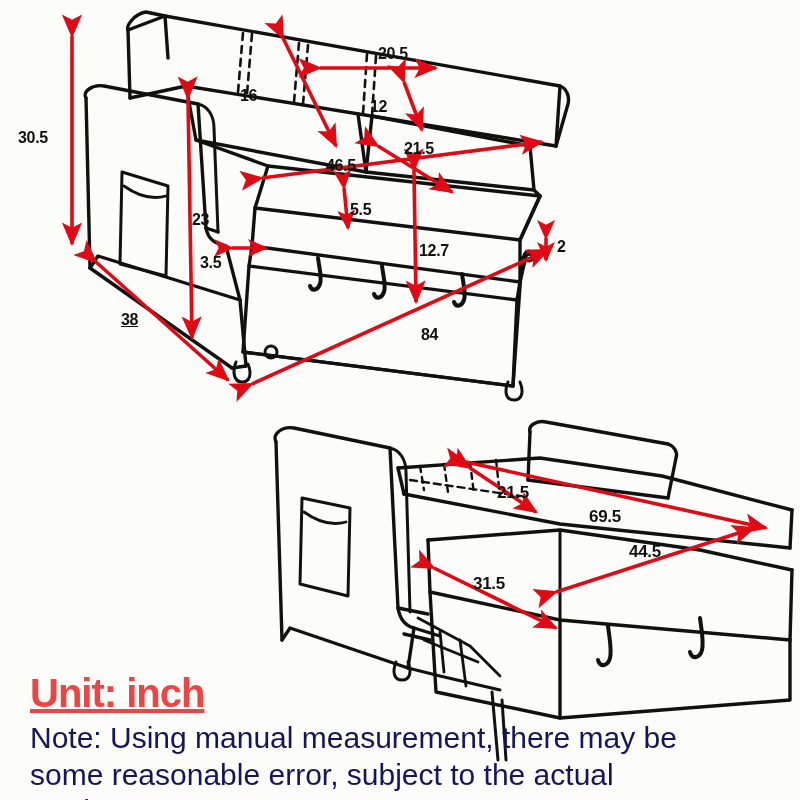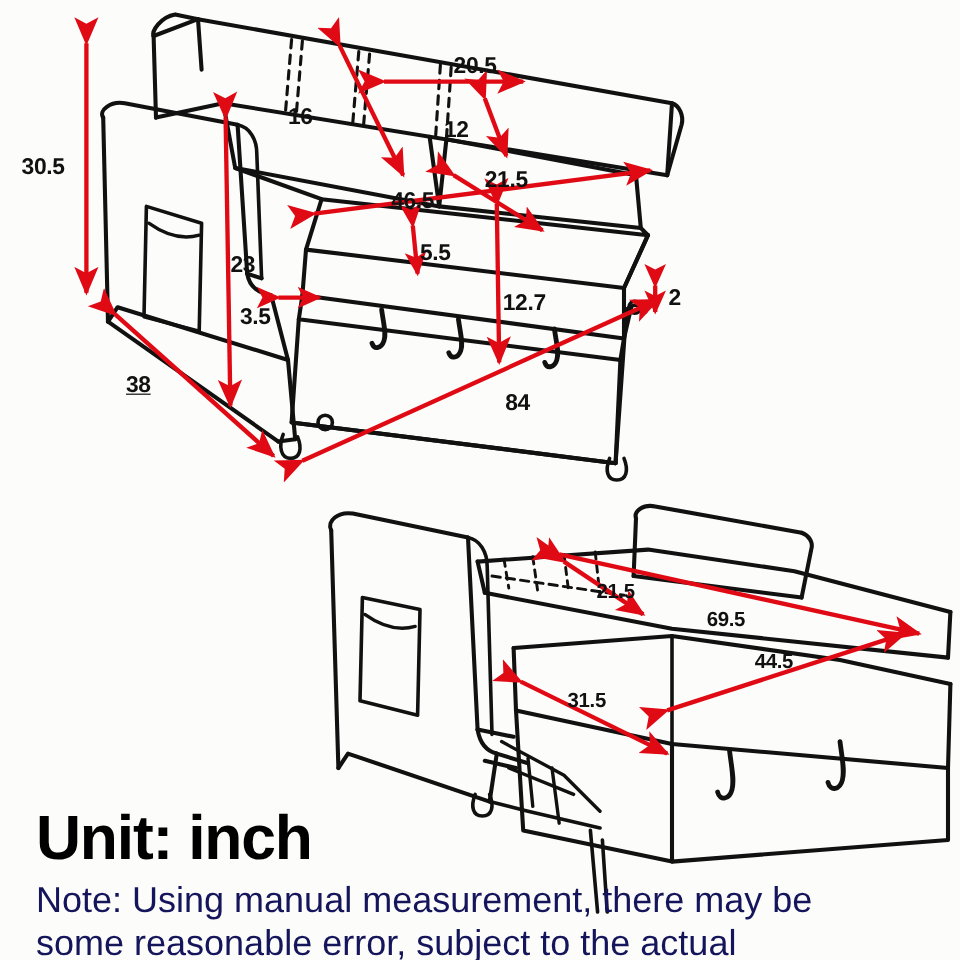--- a/index.html
+++ b/index.html
@@ -21,41 +21,42 @@
     top: 0;
     left: 0;
     width: 800px;
     height: 800px;
   }
   .dim-label {
     position: absolute;
     color: #111111;
     font-family: "Liberation Sans", sans-serif;
     font-weight: bold;
-    font-size: 19px;
+    font-size: 16px;
     line-height: 1;
     white-space: nowrap;
     letter-spacing: -0.3px;
   }
   .dim-label.small { font-size: 17px; }
   #unit-block {
     position: absolute;
     left: 30px;
     top: 672px;
     width: 700px;
   }
   #unit-title {
-    color: #000000;
+    color: #ef4444;
     font-family: "Liberation Sans", sans-serif;
     font-weight: bold;
-    font-size: 52px;
+    font-size: 40px;
     line-height: 1.05;
     letter-spacing: -1px;
     margin: 0;
     white-space: nowrap;
+    text-decoration: underline;
   }
   #note-text {
     color: #15155c;
     font-family: "Liberation Sans", sans-serif;
     font-size: 30px;
     line-height: 1.22;
     margin: 6px 0 0 0;
     max-width: 690px;
   }
 </style>
@@ -223,21 +224,21 @@
   <span class="dim-label" style="left:240px; top:88px;">16</span>
   <span class="dim-label" style="left:378px; top:46px;">20.5</span>
   <span class="dim-label" style="left:370px; top:99px;">12</span>
   <span class="dim-label" style="left:404px; top:141px;">21.5</span>
   <span class="dim-label" style="left:326px; top:158px;">46.5</span>
   <span class="dim-label" style="left:192px; top:212px;">23</span>
   <span class="dim-label" style="left:200px; top:255px;">3.5</span>
   <span class="dim-label" style="left:350px; top:202px;">5.5</span>
   <span class="dim-label" style="left:419px; top:243px;">12.7</span>
   <span class="dim-label" style="left:557px; top:239px;">2</span>
-  <span class="dim-label" style="left:105px; top:312px;text-decoration:underline;">38</span>
+  <span class="dim-label" style="left:121px; top:312px;text-decoration:underline;">38</span>
   <span class="dim-label" style="left:421px; top:327px;">84</span>
 
   <span class="dim-label small" style="left:497px; top:484px;">21.5</span>
   <span class="dim-label small" style="left:589px; top:508px;">69.5</span>
   <span class="dim-label small" style="left:629px; top:543px;">44.5</span>
   <span class="dim-label small" style="left:473px; top:575px;">31.5</span>
 
   <div id="unit-block">
     <div id="unit-title">Unit: inch</div>
     <div id="note-text">Note: Using manual measurement, there may be some reasonable error, subject to the actual product.</div>

